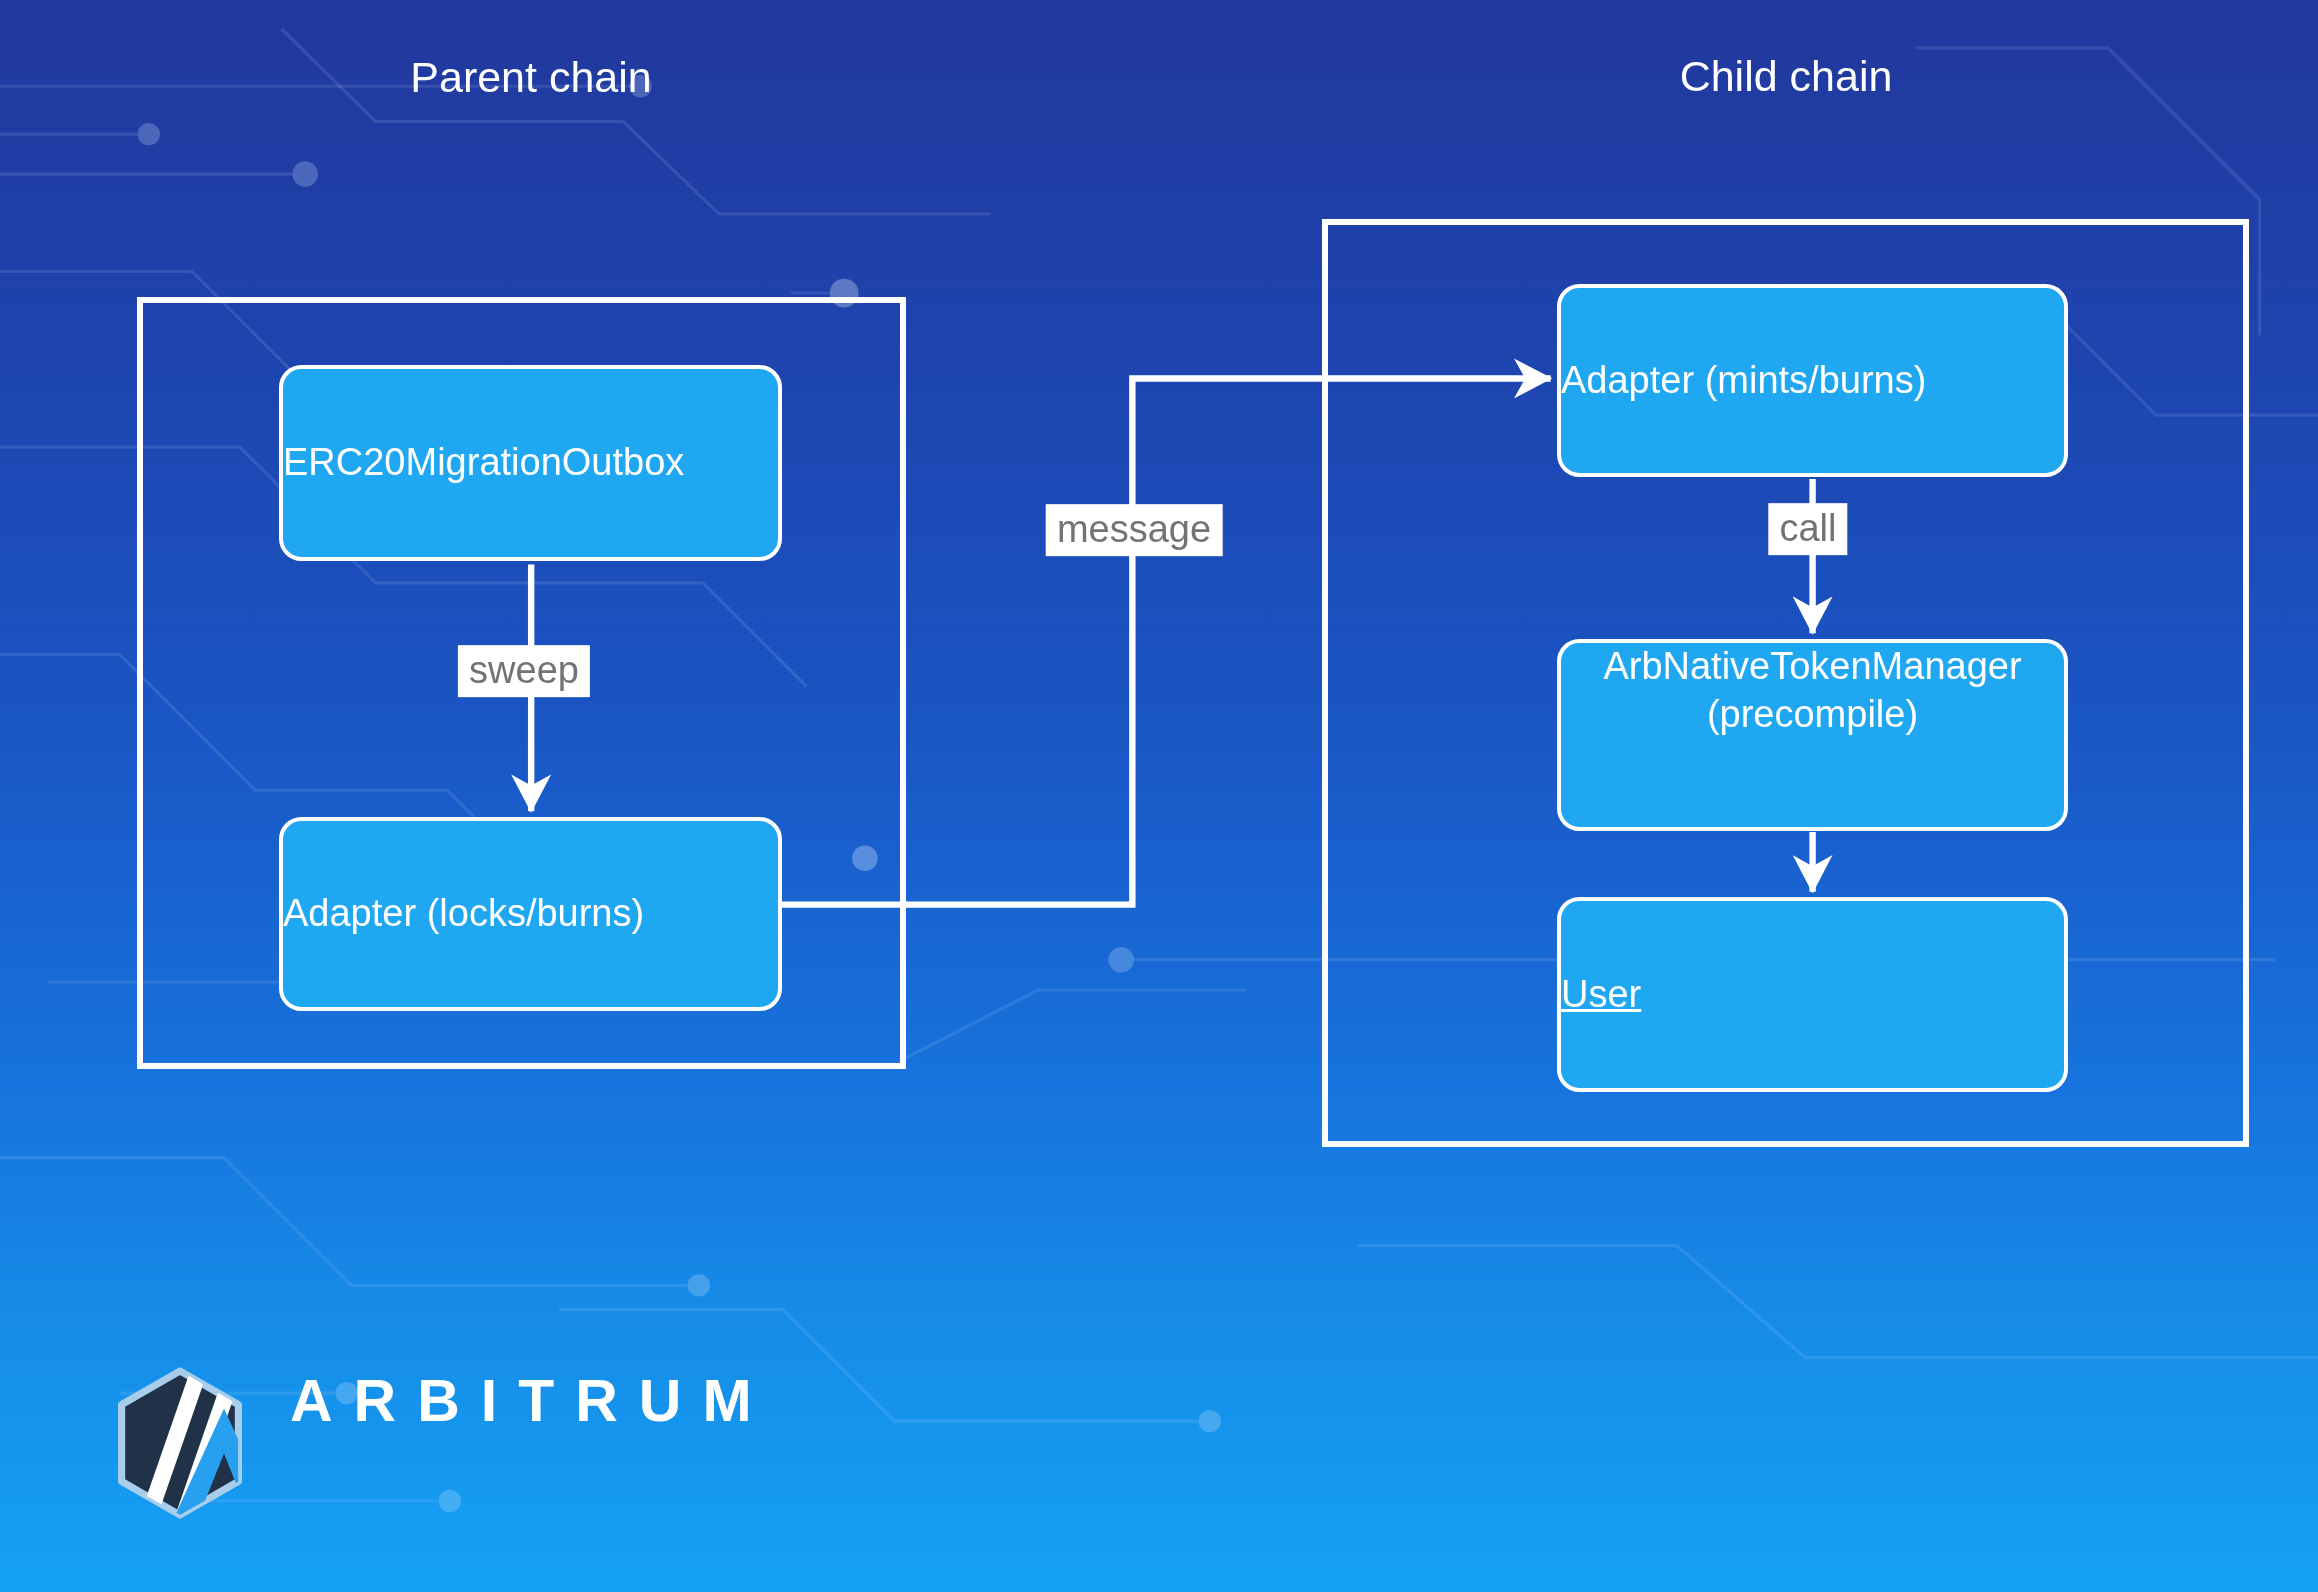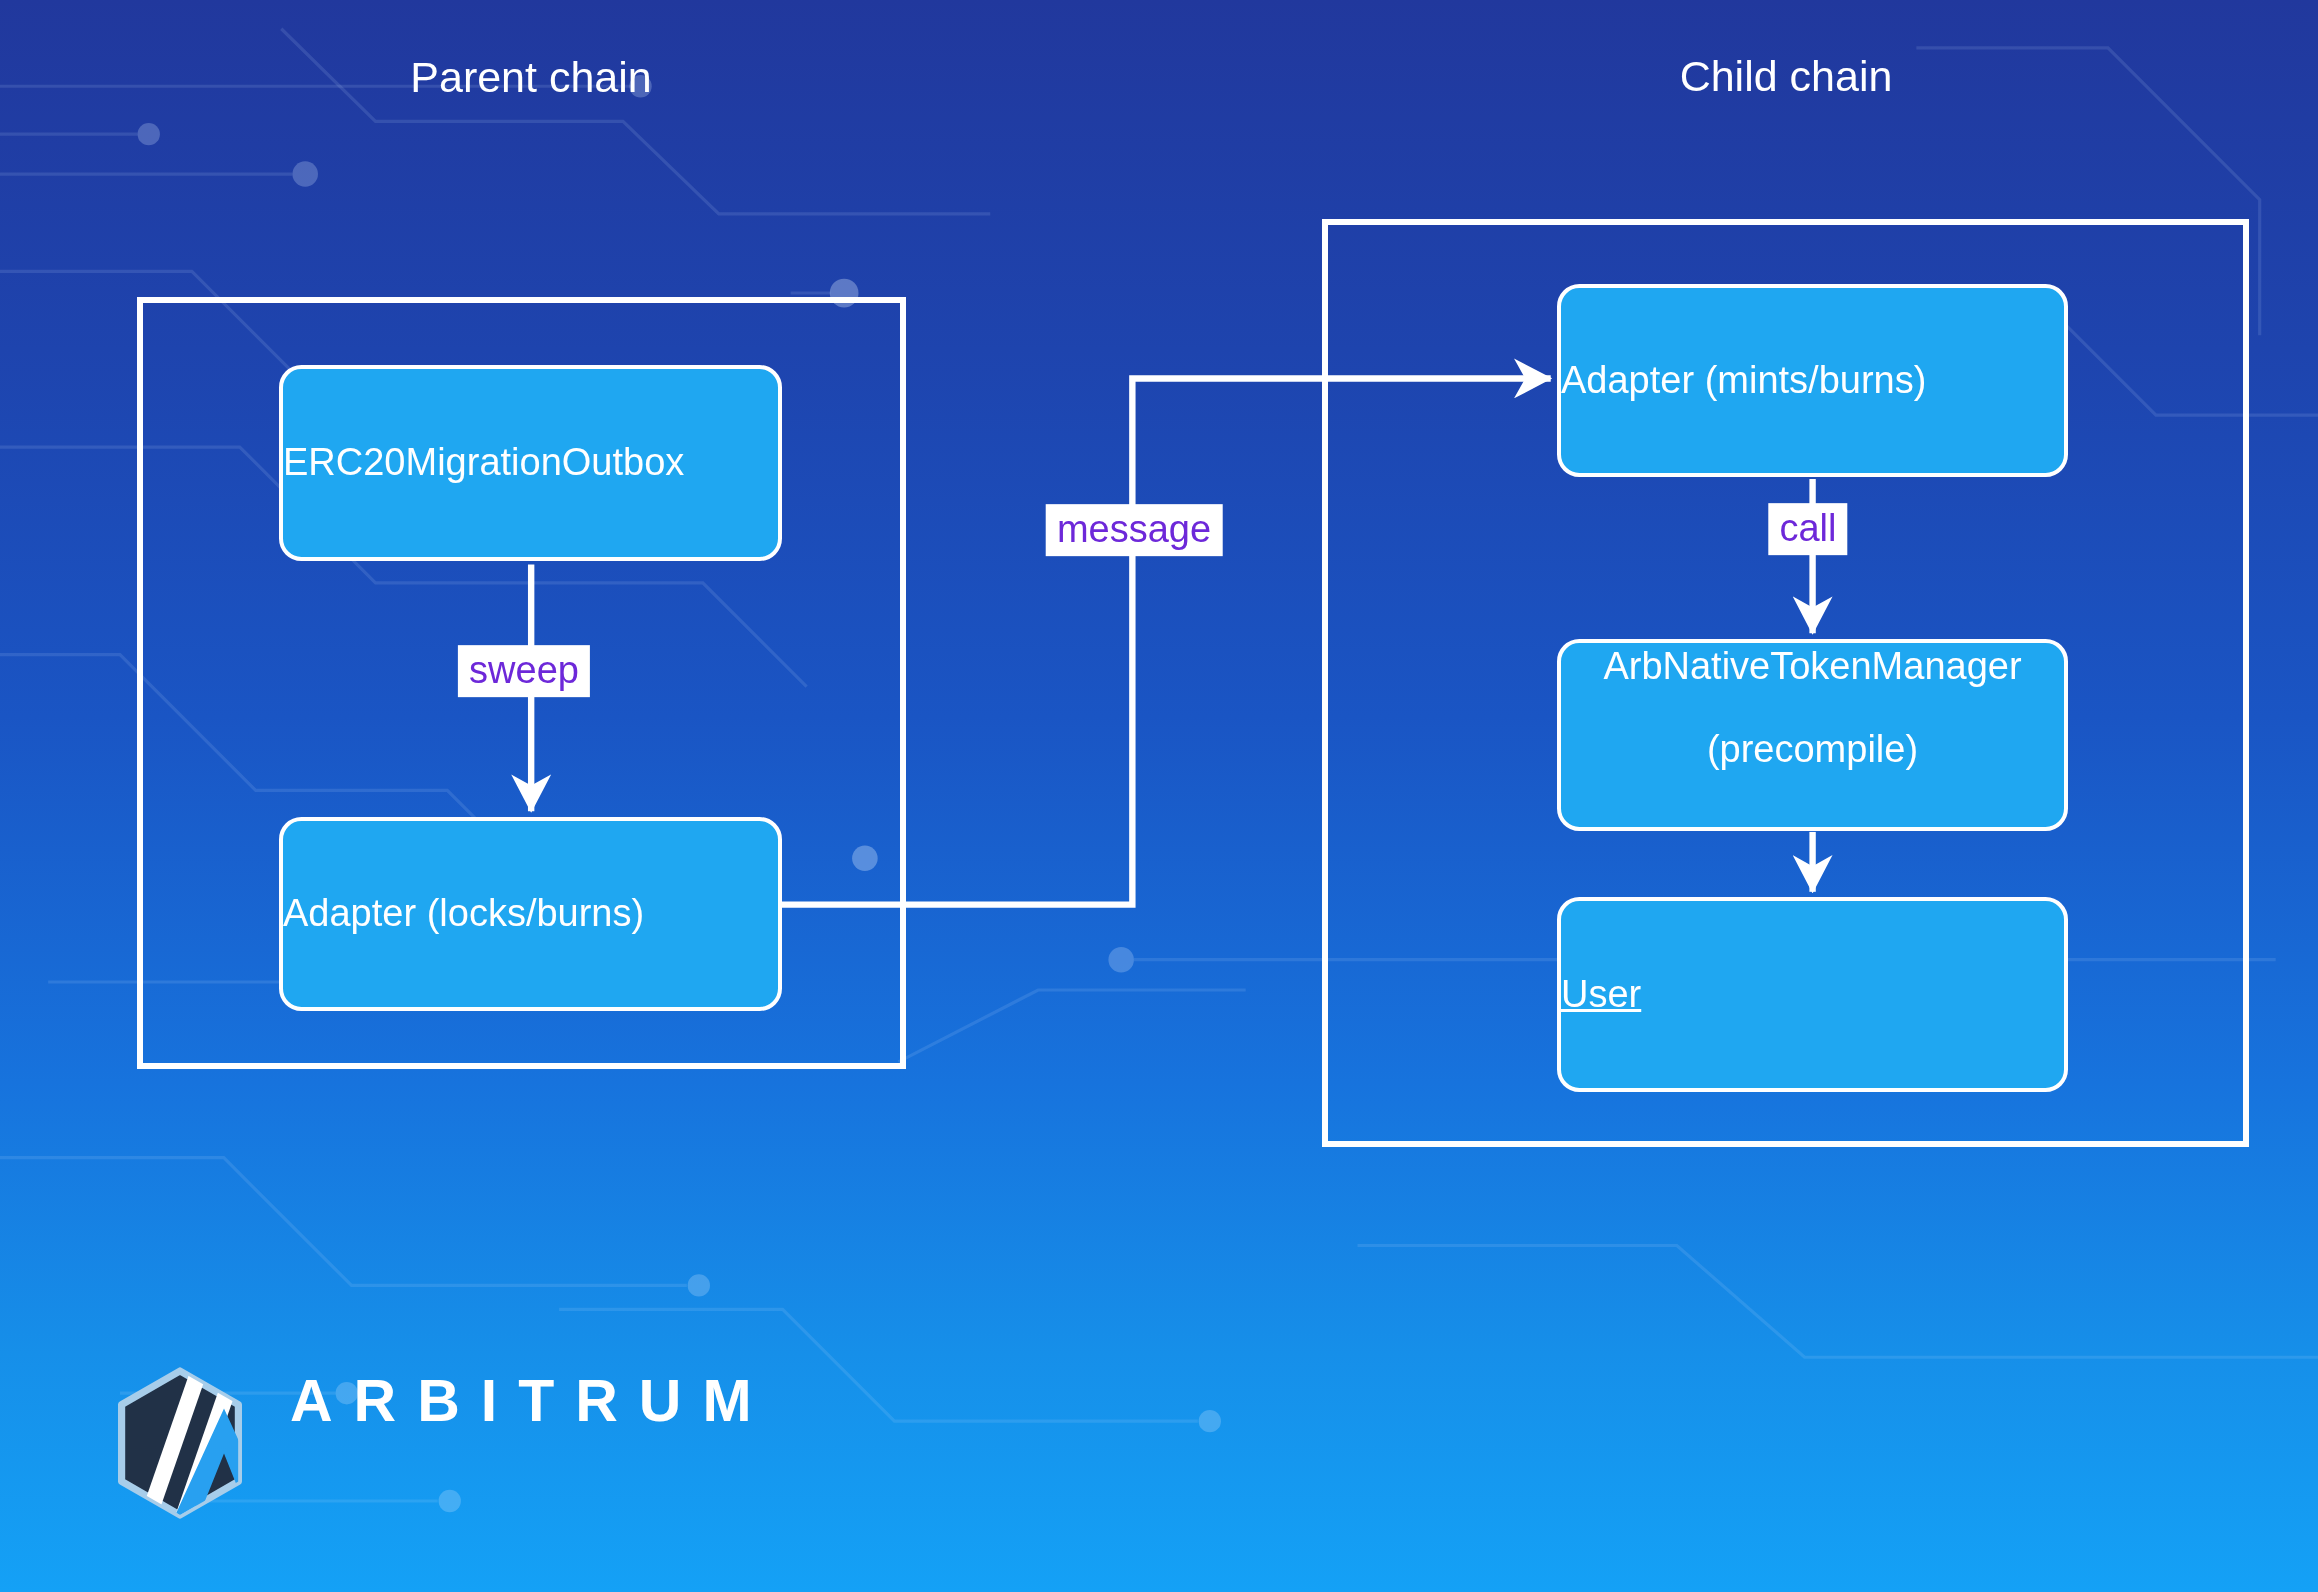--- a/index.html
+++ b/index.html
@@ -39,21 +39,21 @@
     transform:translate(-50%,-50%);
     color:#ffffff;
     font-size:43px;
     white-space:nowrap;
     z-index:4;
   }
   .edge-label{
     position:absolute;
     transform:translate(-50%,-50%);
     background:#ffffff;
-    color:#6d28d9;
+    color:#737373;
     font-size:38px;
     padding:4px 11.2px;
     white-space:nowrap;
     z-index:4;
     line-height:1.15;
   }
   #brand-row{
     position:absolute;
     left:112px;top:1367px;height:152px;
     display:flex;align-items:flex-start;gap:42px;
@@ -137,21 +137,21 @@
   <div class="node-box" style="left:279px;top:365px;width:503px;height:196px;">
     <span>ERC20MigrationOutbox</span>
   </div>
   <div class="node-box" style="left:279px;top:817px;width:503px;height:194px;">
     <span>Adapter (locks/burns)</span>
   </div>
 
   <div class="node-box" style="left:1557px;top:284px;width:511px;height:193px;">
     <span>Adapter (mints/burns)</span>
   </div>
-  <div class="node-box" style="left:1557px;top:639px;width:511px;height:192px;flex-direction:column;gap:35px;">
+  <div class="node-box" style="left:1557px;top:639px;width:511px;height:192px;flex-direction:column;">
     <span>ArbNativeTokenManager</span>
     <span>(precompile)</span>
   </div>
   <div class="node-box" style="left:1557px;top:897px;width:511px;height:195px;text-decoration:underline;">
     <span>User</span>
   </div>
 
   <div class="edge-label" style="left:524px;top:671px;">sweep</div>
   <div class="edge-label" style="left:1134px;top:530px;">message</div>
   <div class="edge-label" style="left:1808px;top:529px;">call</div>

